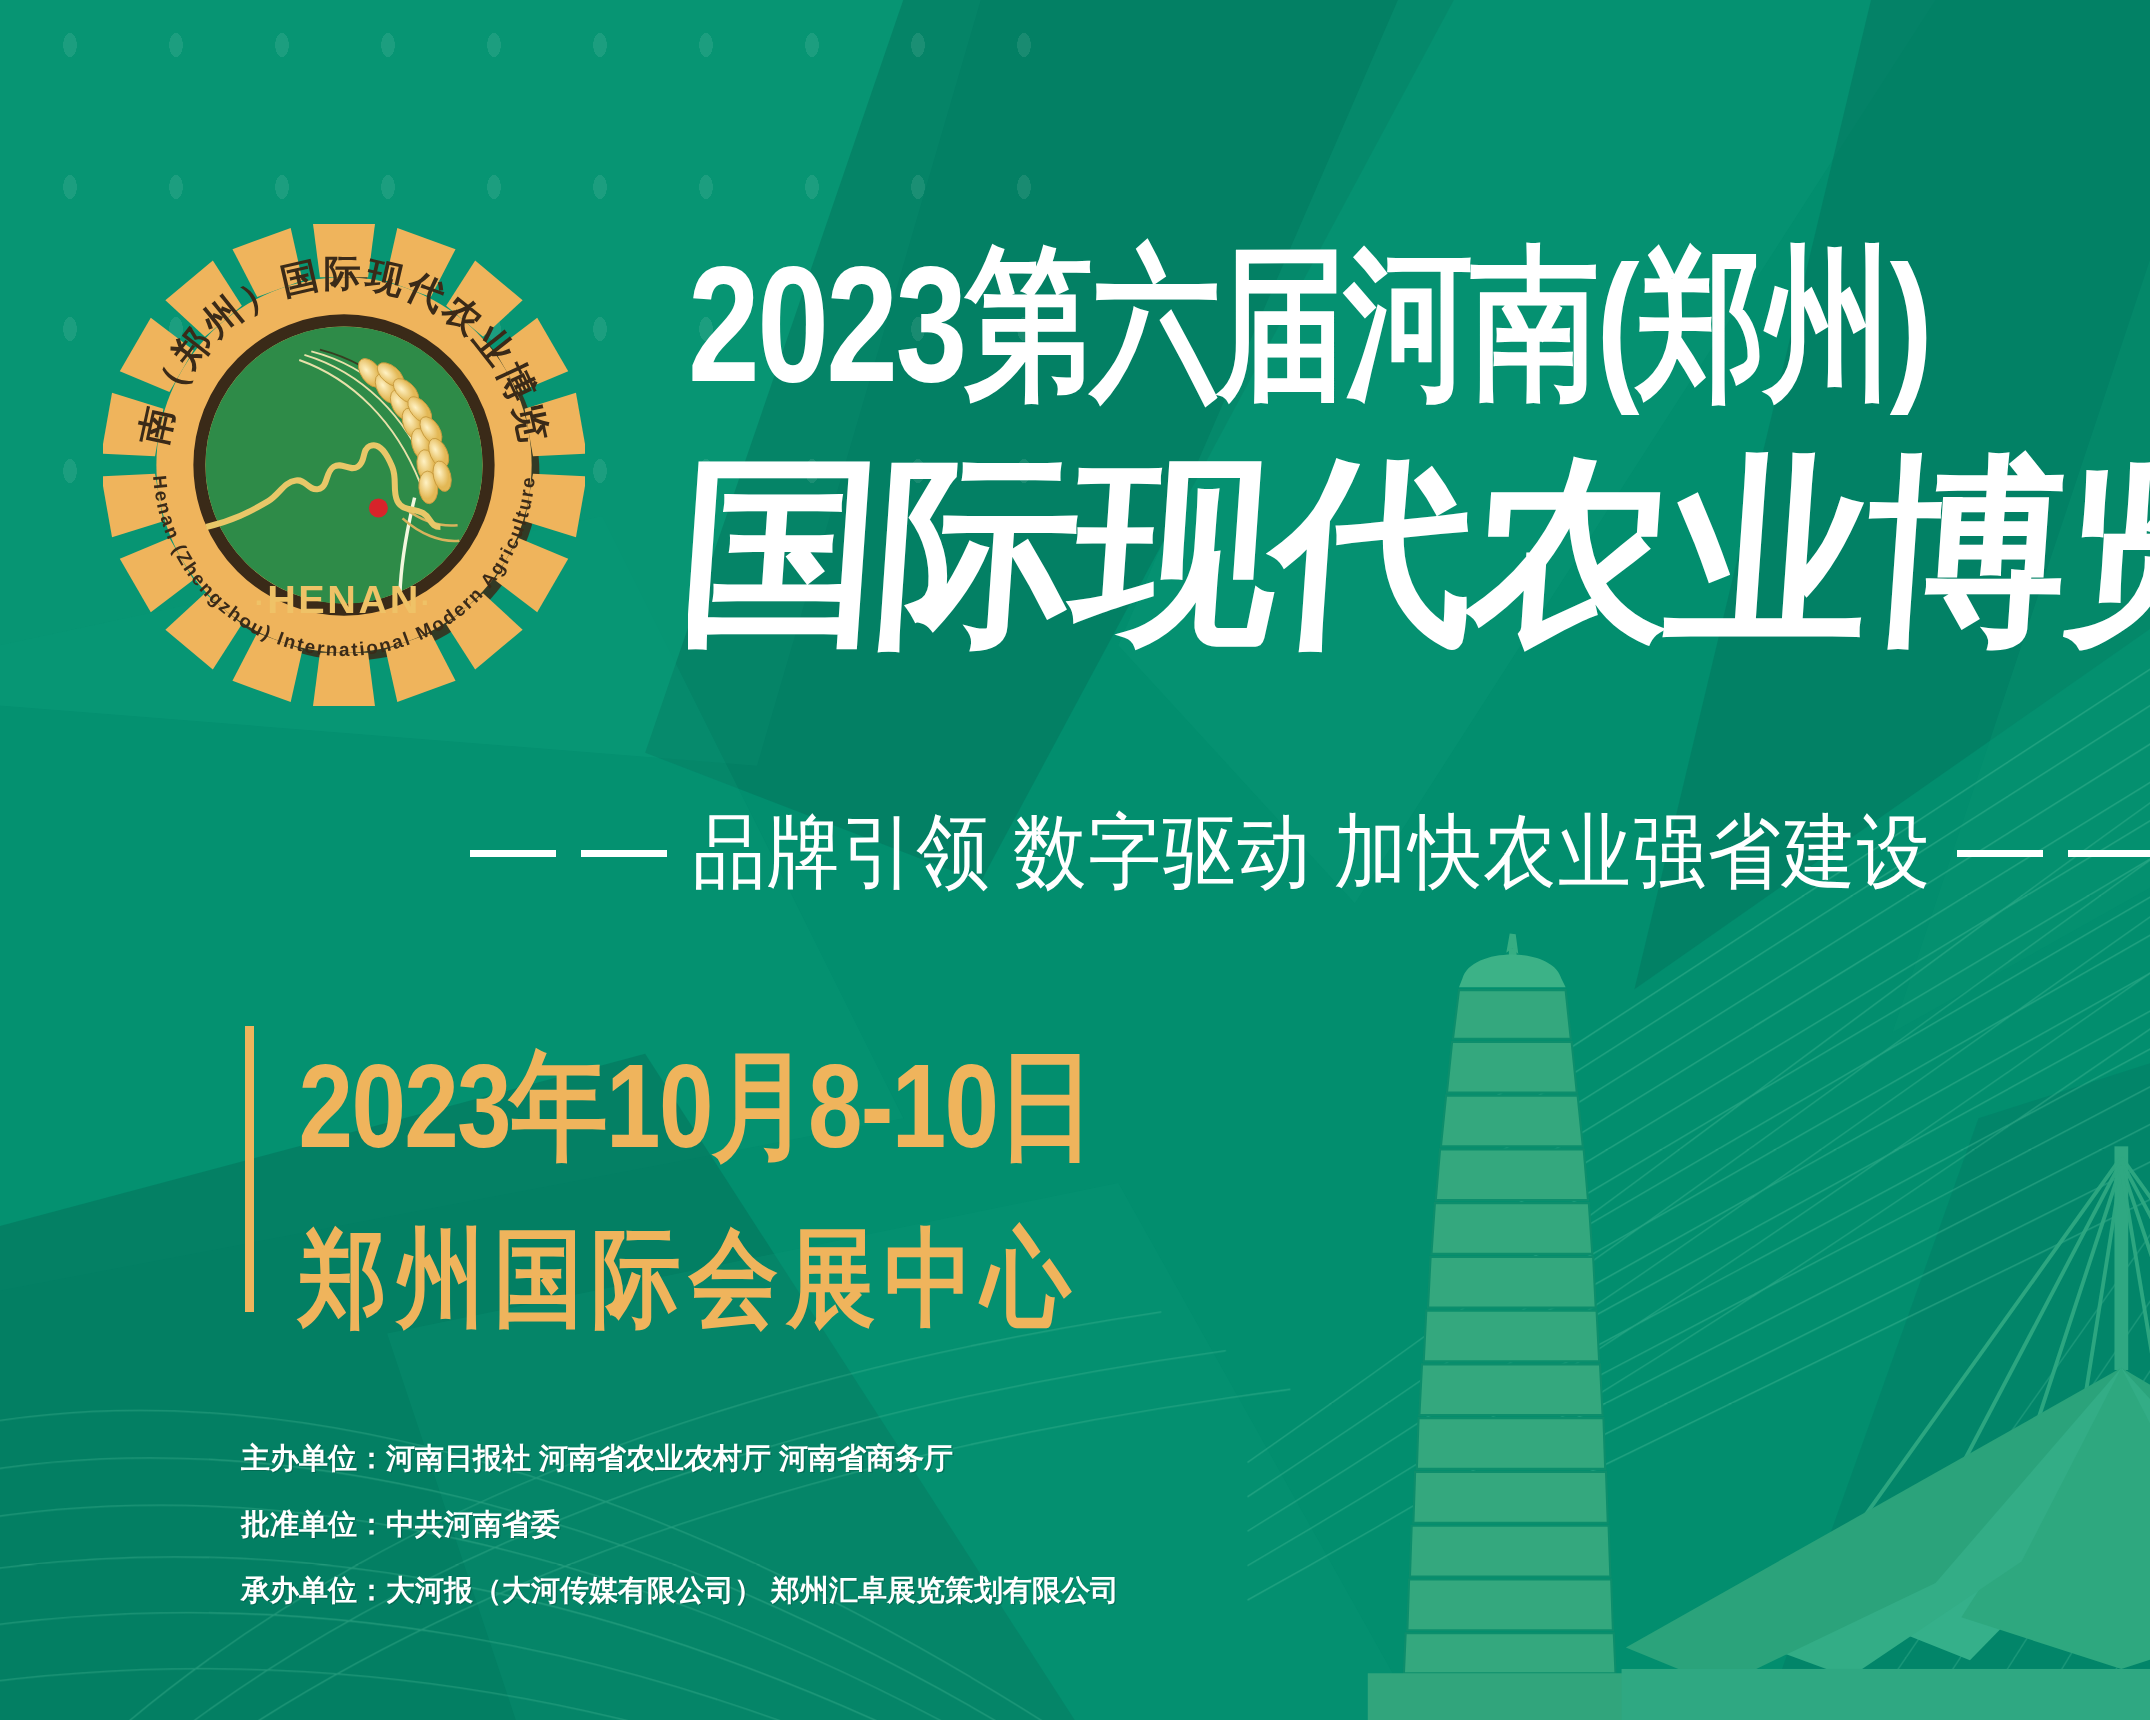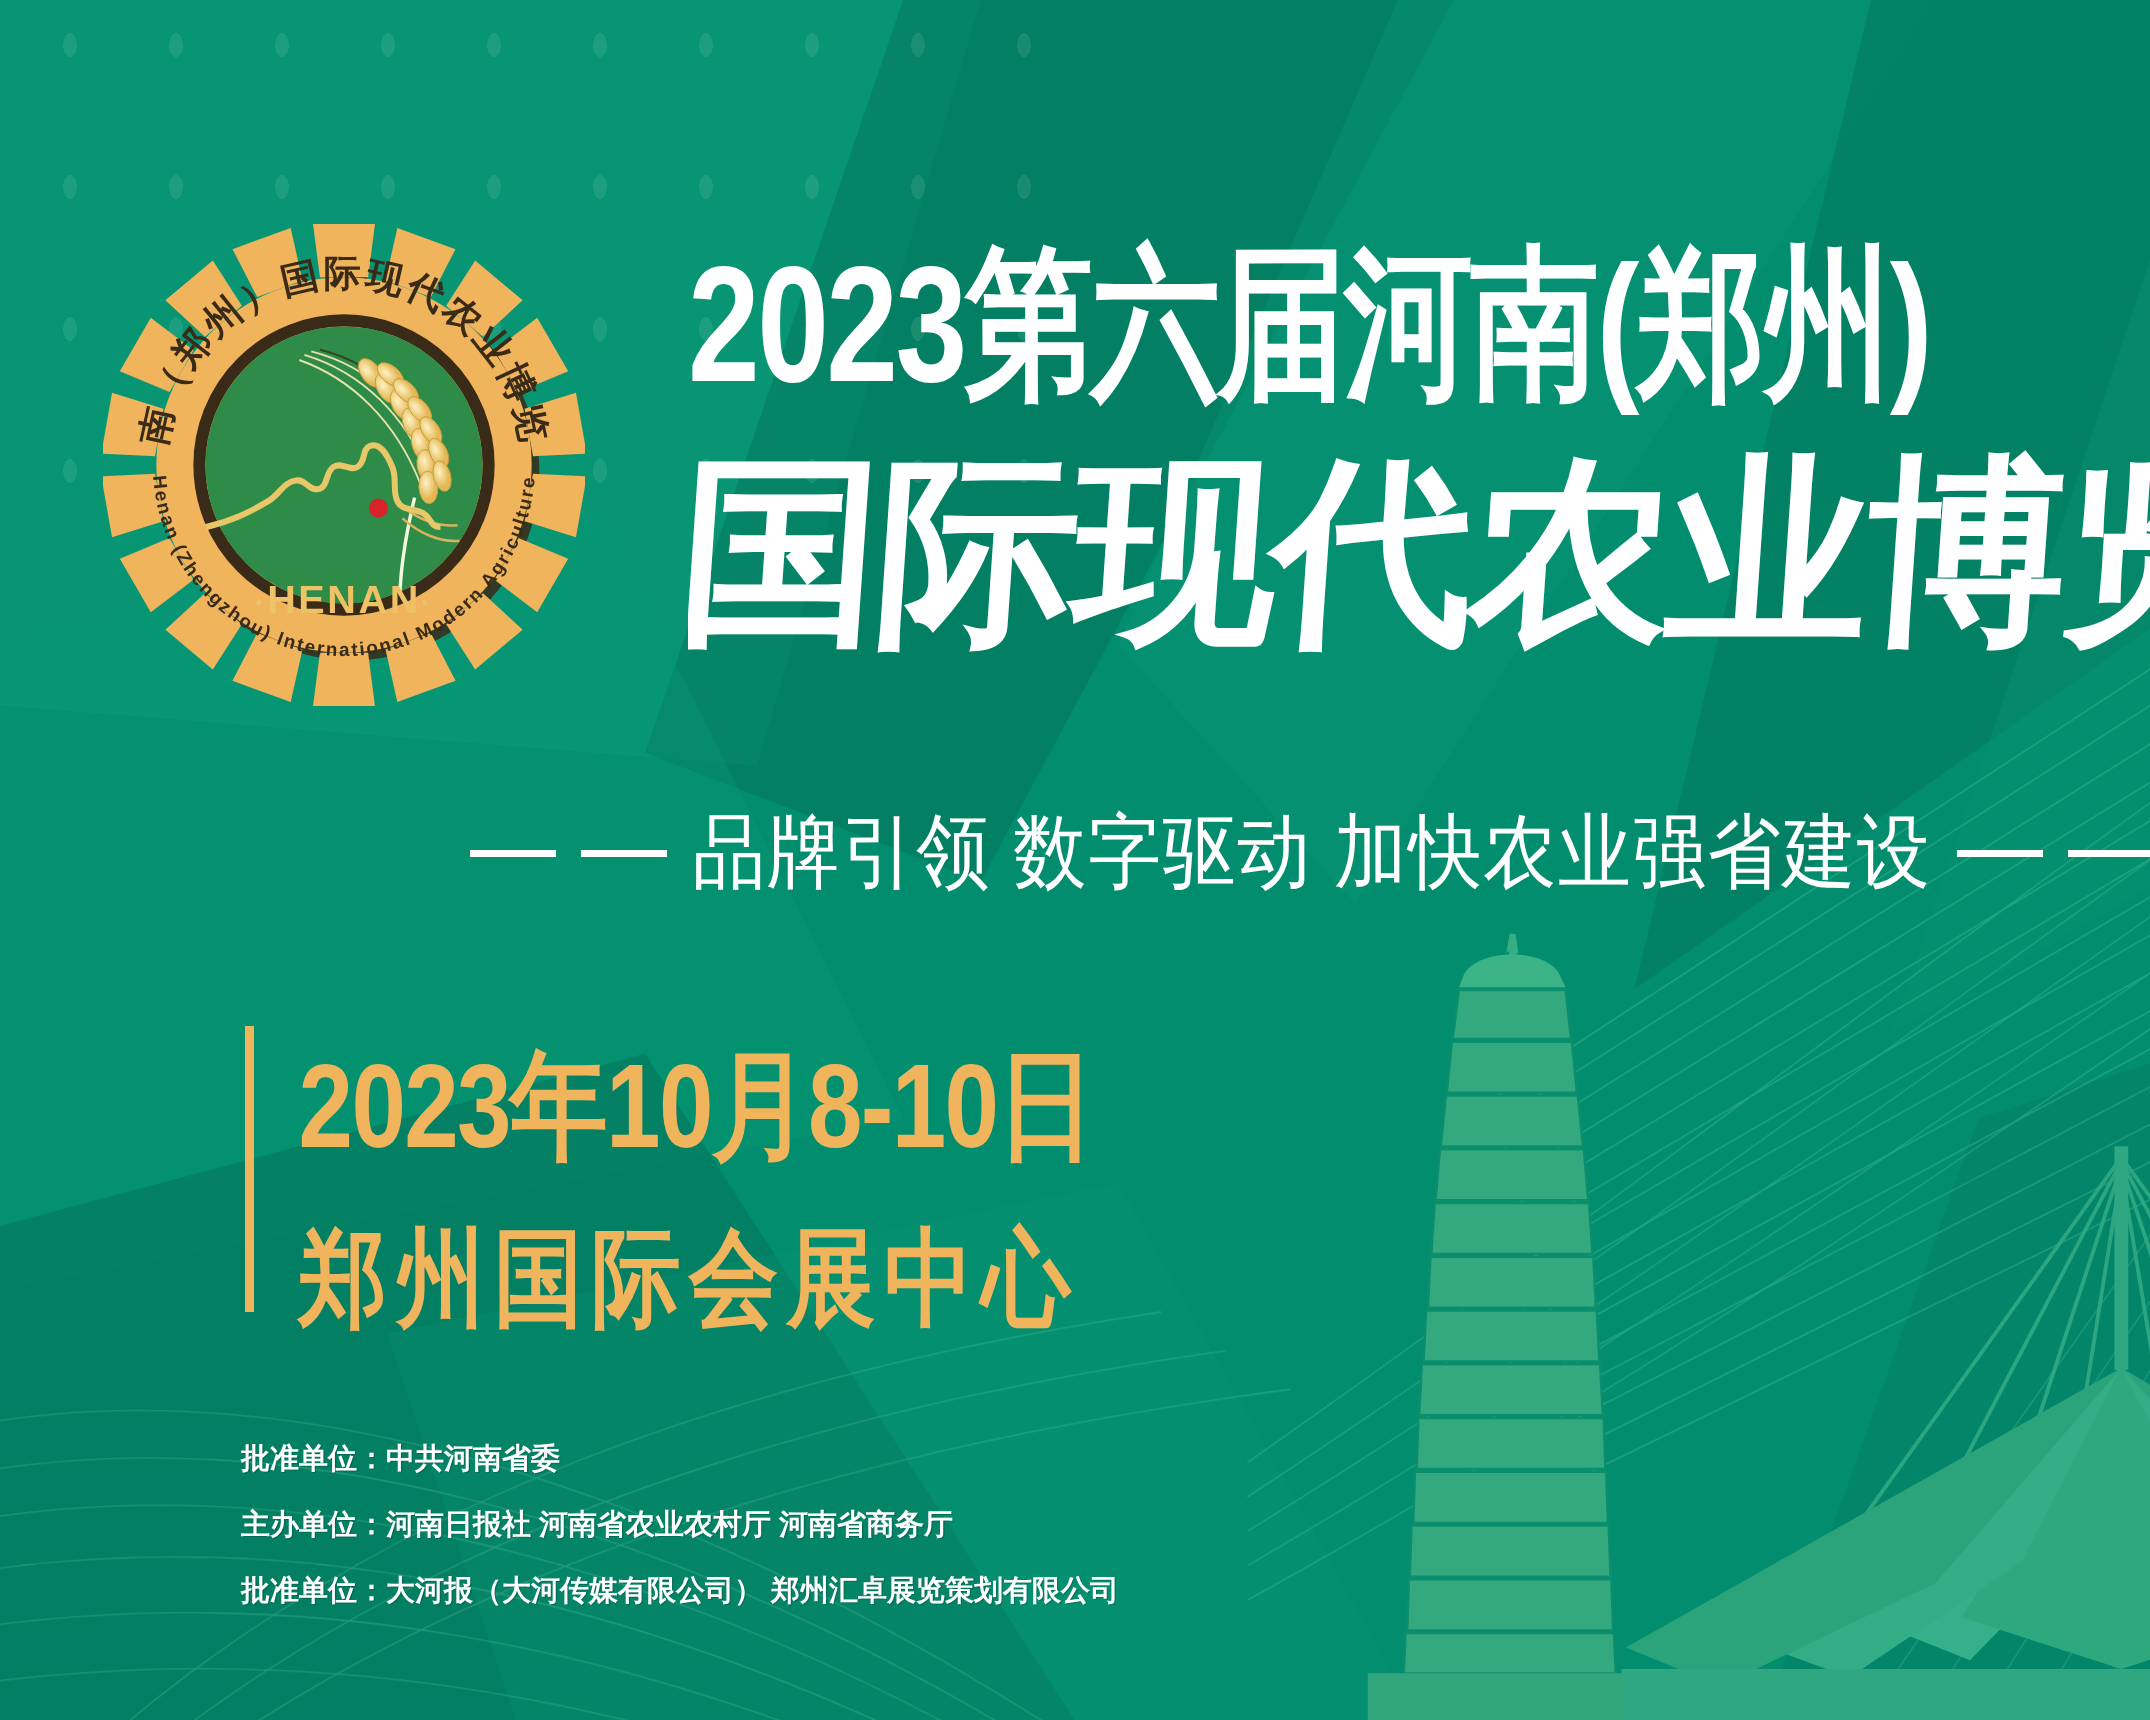--- a/index.html
+++ b/index.html
@@ -371,19 +371,19 @@
 
   <div id="date-block">
     <div id="date-bar"></div>
     <div id="date-texts">
       <div id="date-text">2023年10月8-10日</div>
       <div id="venue-text">郑州国际会展中心</div>
     </div>
   </div>
 
   <div id="credits">
+    <div class="credit-line">主办单位：河南日报社  河南省农业农村厅  河南省商务厅</div>
     <div class="credit-line">批准单位：中共河南省委</div>
-    <div class="credit-line">主办单位：河南日报社  河南省农业农村厅  河南省商务厅</div>
-    <div class="credit-line">批准单位：大河报（大河传媒有限公司）  郑州汇卓展览策划有限公司</div>
+    <div class="credit-line">承办单位：大河报（大河传媒有限公司）  郑州汇卓展览策划有限公司</div>
   </div>
 
 </div>
 
 
 </body></html>

